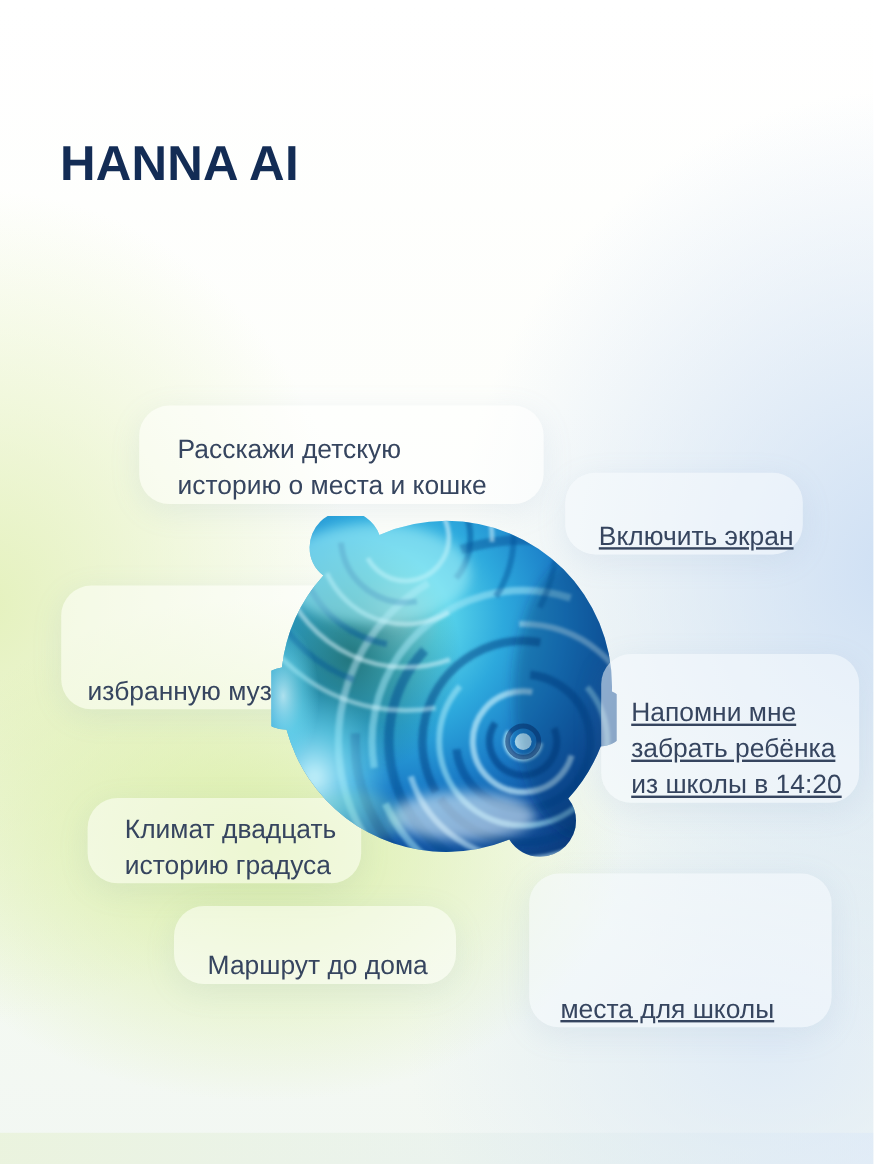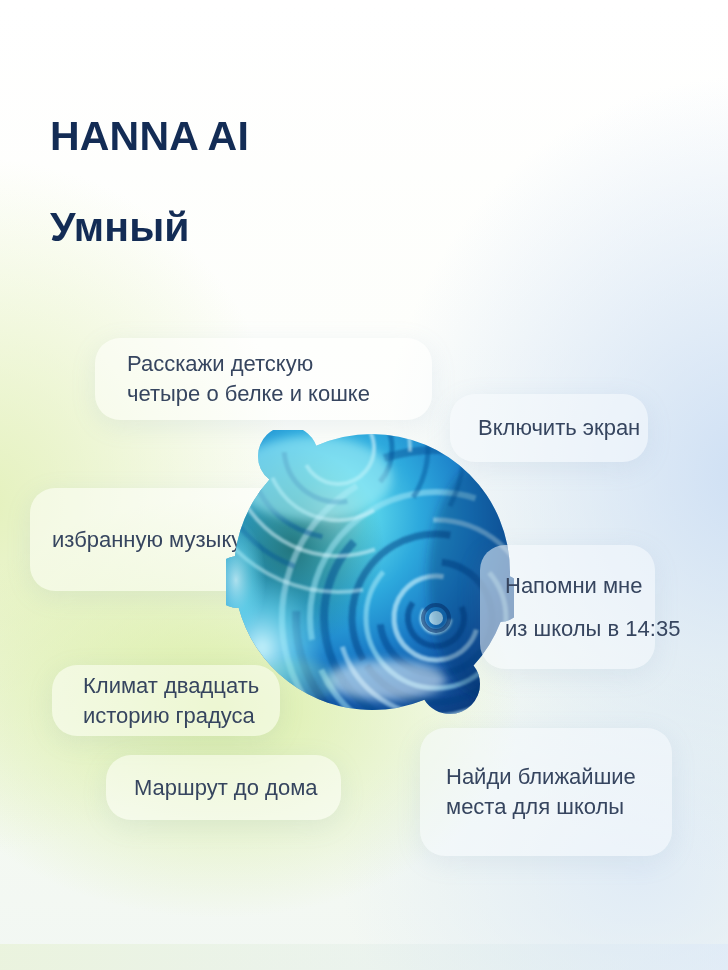--- a/index.html
+++ b/index.html
@@ -28,67 +28,67 @@
   }
   .title .t{font-size:41px;margin-top:38px;}
   .bubble{
     position:absolute;
     border-radius:25px;
     background:rgba(255,255,255,0.50);
     box-shadow:0 6px 26px rgba(125,155,190,0.13);
     color:#36455f;
     font-size:22px;
     line-height:30px;
-    display:flex;flex-direction:column;justify-content:center;
+    display:flex;flex-direction:column;justify-content:flex-end;
     box-sizing:border-box;
+    margin-left:21px;
   }
-  .bubble.rightside{background:rgba(246,250,254,0.55);}
+  .bubble.rightside{background:rgba(246,250,254,0.55);text-decoration:underline;}
   .bubble .line{display:block;white-space:nowrap;}
   .sphere{position:absolute;left:226px;top:430px;width:288px;height:286px;z-index:2;}
   .z1{z-index:1;} .z3{z-index:3;}
 </style>
 </head>
 <body>
 
 <div class="poster">
 
   <div class="title">
     <div class="t">HANNA AI</div>
-    <div class="t">Умный</div>
   </div>
 
   <div class="bubble z1" style="left:95px;top:338px;width:337px;height:82px;padding-left:32px;">
     <span class="line">Расскажи детскую</span>
-    <span class="line">четыре о белке и кошке</span>
+    <span class="line">историю о места и кошке</span>
   </div>
 
   <div class="bubble rightside z1" style="left:450px;top:394px;width:198px;height:68px;padding-left:28px;">
     <span class="line">Включить экран</span>
   </div>
 
   <div class="bubble z1" style="left:30px;top:488px;width:256px;height:103px;padding-left:22px;">
     <span class="line">избранную музыку</span>
   </div>
 
-  <div class="bubble rightside z3" style="left:480px;top:545px;width:175px;height:124px;padding-left:25px;gap:13px;">
+  <div class="bubble rightside z3" style="left:480px;top:545px;width:215px;height:124px;padding-left:25px;">
     <span class="line">Напомни мне</span>
-    <span class="line">из школы в 14:35</span>
+    <span class="line">забрать ребёнка</span>
+    <span class="line">из школы в 14:20</span>
   </div>
 
   <div class="bubble z1" style="left:52px;top:665px;width:228px;height:71px;padding-left:31px;">
     <span class="line">Климат двадцать</span>
     <span class="line">историю градуса</span>
   </div>
 
-  <div class="bubble z1" style="left:106px;top:755px;width:235px;height:65px;padding-left:28px;">
+  <div class="bubble z1" style="left:124px;top:755px;width:235px;height:65px;padding-left:28px;">
     <span class="line">Маршрут до дома</span>
   </div>
 
   <div class="bubble rightside z1" style="left:420px;top:728px;width:252px;height:128px;padding-left:26px;">
-    <span class="line">Найди ближайшие</span>
     <span class="line">места для школы</span>
   </div>
 
   <div class="sphere">
     <svg width="288" height="286" viewBox="0 0 288 286" xmlns="http://www.w3.org/2000/svg">
       <defs>
         <radialGradient id="gBase" cx="36%" cy="30%" r="82%">
           <stop offset="0%" stop-color="#a9f2f4"></stop>
           <stop offset="16%" stop-color="#5cd8ec"></stop>
           <stop offset="38%" stop-color="#2da9dd"></stop>

